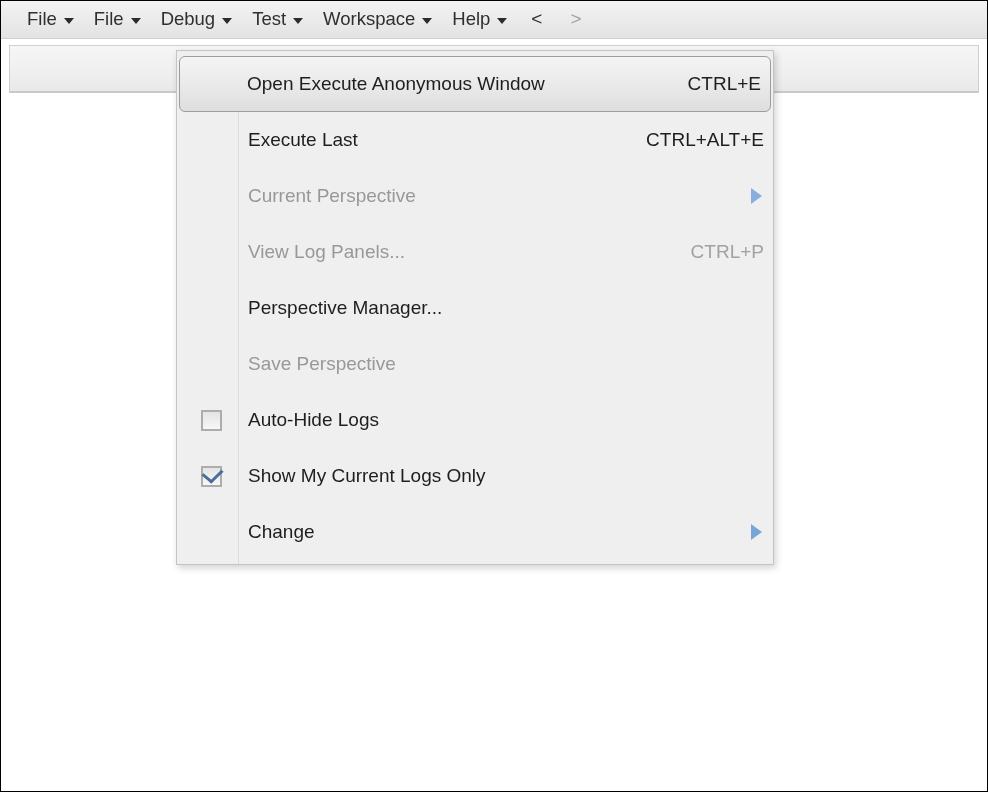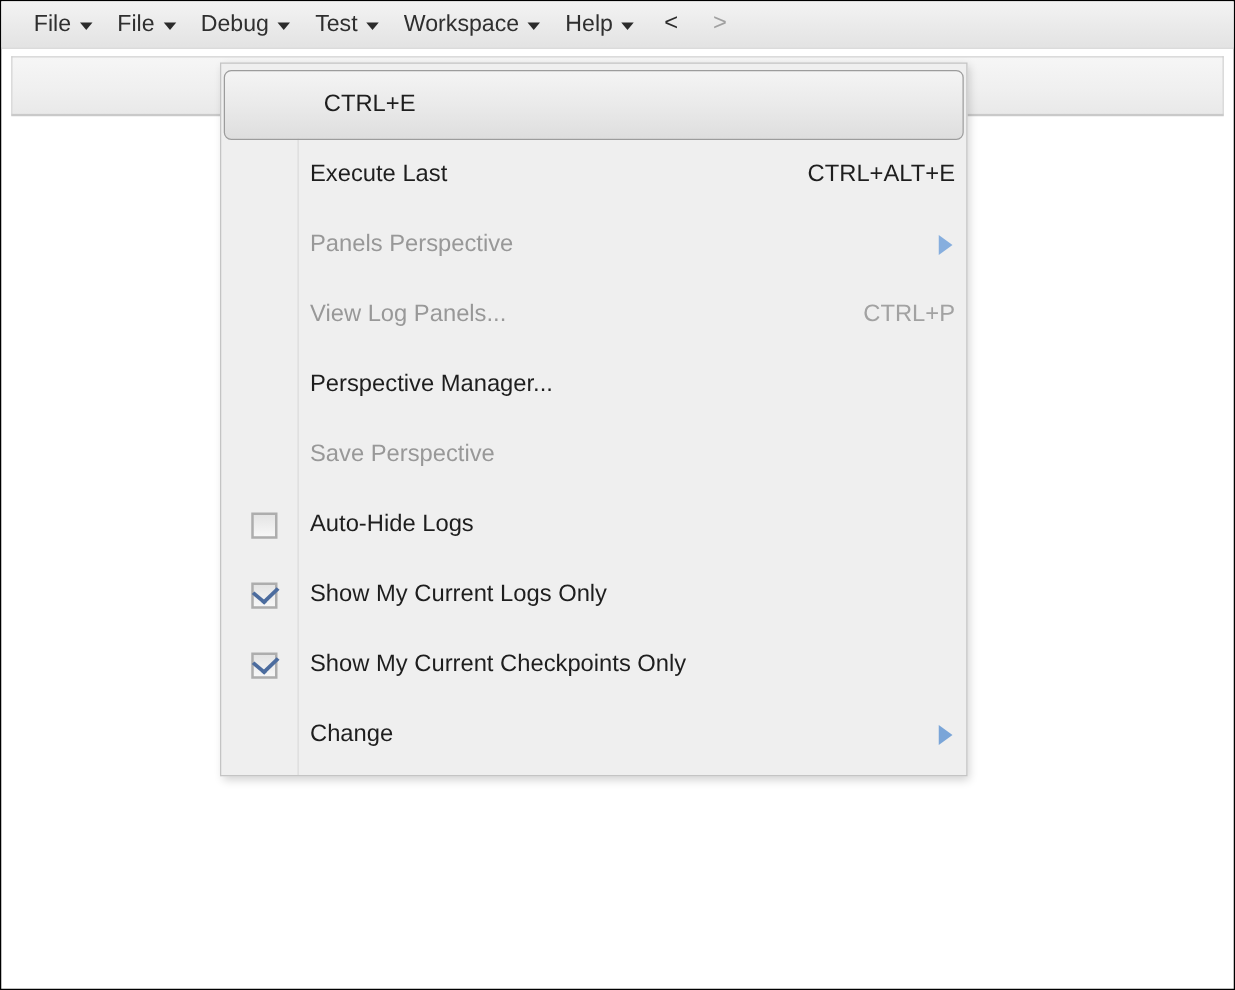--- a/index.html
+++ b/index.html
@@ -212,32 +212,33 @@
       <span class="caret"></span>
     </div>
     <div class="navchev enabled">&lt;</div>
     <div class="navchev disabled">&gt;</div>
   </div>
 
   <div id="debug-menu">
 
     <div class="menu-item highlighted">
       <div class="mi-gutter"></div>
+      <div class="mi-label">Open Execute Anonymous Window</div>
       <div class="mi-shortcut">CTRL+E</div>
     </div>
 
     <div class="menu-item">
       <div class="mi-gutter"></div>
       <div class="mi-label">Execute Last</div>
       <div class="mi-shortcut">CTRL+ALT+E</div>
     </div>
 
     <div class="menu-item disabled">
       <div class="mi-gutter"></div>
-      <div class="mi-label">Panels Perspective</div>
+      <div class="mi-label">Current Perspective</div>
       <div class="submenu-arrow"></div>
     </div>
 
     <div class="menu-item disabled">
       <div class="mi-gutter"></div>
       <div class="mi-label">View Log Panels...</div>
       <div class="mi-shortcut">CTRL+P</div>
     </div>
 
     <div class="menu-item">
@@ -262,28 +263,20 @@
 
     <div class="menu-item">
       <div class="mi-gutter">
         <span class="checkbox checked">
           <span class="tick"></span>
         </span>
       </div>
       <div class="mi-label">Show My Current Logs Only</div>
     </div>
 
-    <div class="menu-item">
-      <div class="mi-gutter">
-        <span class="checkbox checked">
-          <span class="tick"></span>
-        </span>
-      </div>
-      <div class="mi-label">Show My Current Checkpoints Only</div>
-    </div>
 
     <div class="menu-item">
       <div class="mi-gutter"></div>
       <div class="mi-label">Change</div>
       <div class="submenu-arrow"></div>
     </div>
 
 
   </div>
 </div>

